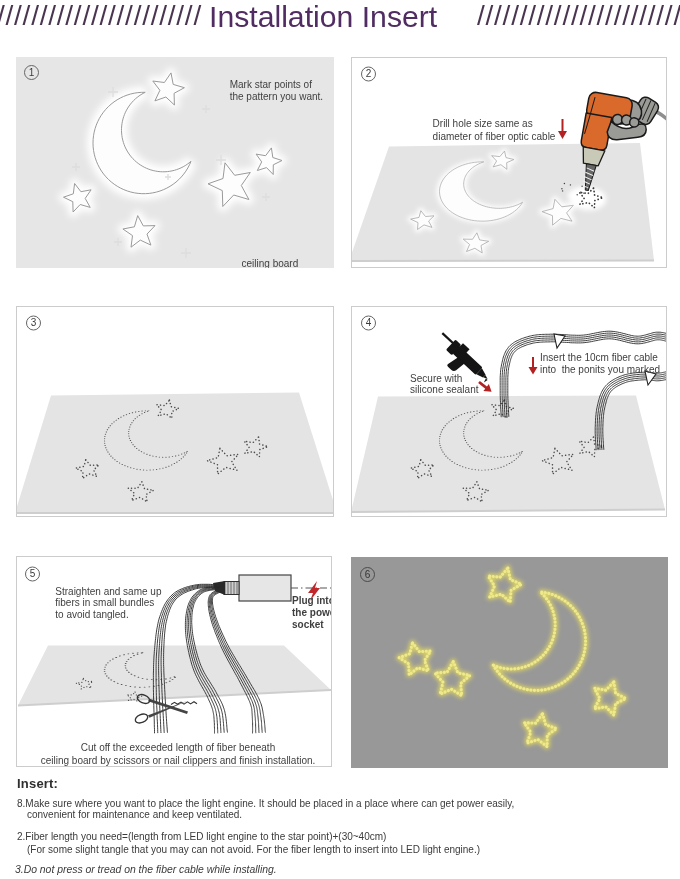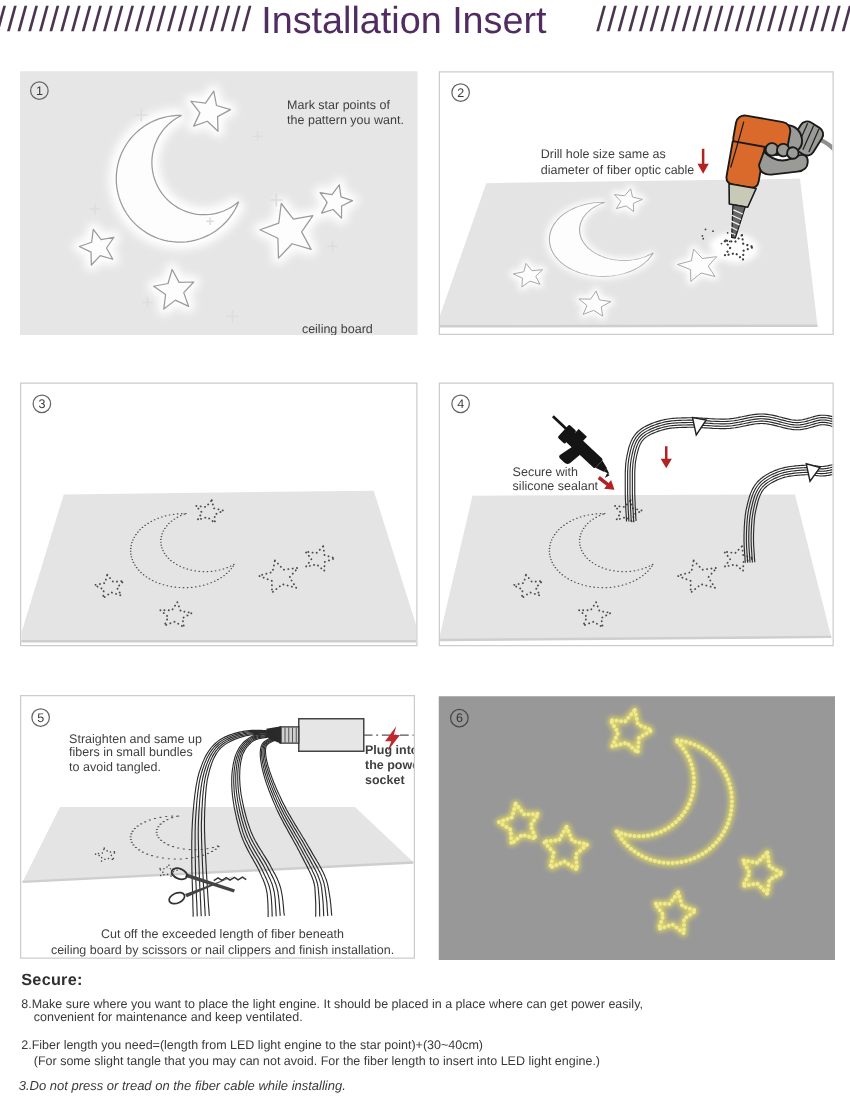--- a/index.html
+++ b/index.html
@@ -152,21 +152,22 @@
 <polygon points="18,-4 25,-1.9 25,1.9 18,4"></polygon>
 <polygon points="25,-1.6 29.5,0 25,1.6"></polygon>
 <polygon points="27.8,0.7 30.2,0.7 29,5"></polygon>
 </g>
       <g transform="translate(127,75) rotate(38)">
         <path d="M 0,-1.4 L 9,-1.4 L 9,-4.5 L 16,0 L 9,4.5 L 9,1.4 L 0,1.4 Z" fill="#b22222"></path>
       </g>
       <circle cx="16.5" cy="16" r="7" fill="none" stroke="#666" stroke-width="1"></circle>
       <text x="16.5" y="19.4" font-size="10" text-anchor="middle" fill="#3a3a3a" font-family="Liberation Sans">4</text>
     </svg><div class="txt" style="left:58.1px;top:66.2px;line-height:11.1px;">Secure with
-silicone sealant</div></div>
+silicone sealant</div><div class="txt" style="left:188px;top:44.5px;line-height:12.2px;">Insert the 10cm fiber cable
+into  the ponits you marked</div></div>
 <div class="panel" style="left:16px;top:556px;width:316px;height:211px;background:#fff;border:1px solid #ccc;box-sizing:border-box;"><svg width="314" height="209" viewBox="0 0 314 209">
       <polygon points="31.0,88.5 267.0,88.5 314.0,133.0 1.0,148.5" fill="#e4e4e4"></polygon>
       <line x1="1" y1="148.5" x2="314" y2="133" stroke="#cecece" stroke-width="2"></line>
       <g transform="translate(124.5,113) scale(0.73,0.34)">
         <path d="M 1.50,-50.68 L -2.19,-50.65 L -5.88,-50.36 L -9.53,-49.80 L -13.13,-48.97 L -16.66,-47.89 L -20.10,-46.55 L -23.43,-44.96 L -26.65,-43.13 L -29.71,-41.08 L -32.63,-38.81 L -35.37,-36.33 L -37.92,-33.66 L -40.27,-30.81 L -42.40,-27.79 L -44.31,-24.63 L -45.99,-21.34 L -47.42,-17.94 L -48.60,-14.44 L -49.52,-10.86 L -50.18,-7.23 L -50.58,-3.55 L -50.70,0.14 L -50.56,3.83 L -50.14,7.50 L -49.46,11.13 L -48.52,14.70 L -47.32,18.19 L -45.87,21.59 L -44.18,24.87 L -42.25,28.02 L -40.10,31.03 L -37.73,33.86 L -35.17,36.52 L -32.42,38.98 L -29.49,41.24 L -26.41,43.28 L -23.19,45.09 L -19.85,46.65 L -16.40,47.98 L -12.86,49.04 L -9.26,49.85 L -5.60,50.39 L -1.92,50.66 L 1.77,50.67 L 5.46,50.41 L 9.11,49.87 L 12.72,49.08 L 16.26,48.02 L 19.71,46.71 L 23.06,45.15 L 26.29,43.35 L 29.37,41.32 L 32.30,39.08 L 35.06,36.62 L 37.64,33.97 L 40.01,31.14 L 42.17,28.15 L 44.11,25.00 L 45.81,21.72 L 47.27,18.33 L 47.27,18.33 L 45.44,19.85 L 43.53,21.27 L 41.54,22.58 L 39.48,23.77 L 37.35,24.84 L 35.17,25.79 L 32.94,26.61 L 30.66,27.31 L 28.35,27.87 L 26.01,28.31 L 23.65,28.60 L 21.27,28.77 L 18.89,28.79 L 16.51,28.69 L 14.15,28.44 L 11.80,28.06 L 9.47,27.55 L 7.18,26.91 L 4.93,26.14 L 2.72,25.24 L 0.57,24.22 L -1.51,23.08 L -3.53,21.81 L -5.48,20.44 L -7.34,18.96 L -9.12,17.37 L -10.80,15.69 L -12.38,13.91 L -13.86,12.05 L -15.23,10.10 L -16.49,8.08 L -17.63,6.00 L -18.66,3.85 L -19.55,1.64 L -20.32,-0.61 L -20.96,-2.90 L -21.47,-5.23 L -21.85,-7.58 L -22.09,-9.95 L -22.19,-12.33 L -22.17,-14.71 L -22.00,-17.08 L -21.70,-19.44 L -21.27,-21.78 L -20.70,-24.10 L -20.00,-26.37 L -19.18,-28.60 L -18.23,-30.79 L -17.15,-32.91 L -15.96,-34.97 L -14.65,-36.96 L -13.23,-38.87 L -11.71,-40.70 L -10.08,-42.43 L -8.36,-44.08 L -6.54,-45.62 L -4.64,-47.05 L -2.67,-48.38 L -0.62,-49.59 L 1.50,-50.68 Z" fill="none" stroke="#4d4d4d" stroke-width="2.6" stroke-dasharray="0.1,6.5" stroke-linecap="round"></path>
       </g>
       <polygon points="66.4,121.5 69.8,124.7 75.9,124.4 72.0,127.3 74.5,130.9 68.7,129.5 64.1,132.0 64.4,128.2 59.1,126.2 65.1,125.3" fill="none" stroke="#4d4d4d" stroke-width="1.2" stroke-dasharray="0.1,3" stroke-linecap="round"></polygon>
       <polygon points="118.1,135.1 119.5,138.4 124.9,139.1 120.2,141.0 120.8,144.4 116.5,142.2 111.4,143.6 113.5,140.4 109.8,137.8 115.3,138.0" fill="none" stroke="#4d4d4d" stroke-width="1.2" stroke-dasharray="0.1,3" stroke-linecap="round"></polygon>
       <rect x="222" y="18" width="52" height="26" fill="#e6e6e6" stroke="#444" stroke-width="1.2"></rect>
       <rect x="207" y="24.5" width="15" height="13" fill="#cfcfcf" stroke="#333" stroke-width="1"></rect>
@@ -222,17 +223,17 @@
         <path d="M 142.29,108.19 L 144.04,111.08 L 145.99,113.85 L 148.12,116.48 L 150.43,118.96 L 152.91,121.27 L 155.54,123.40 L 158.30,125.35 L 161.20,127.11 L 164.21,128.66 L 167.32,130.00 L 170.51,131.13 L 173.77,132.03 L 177.09,132.71 L 180.45,133.16 L 183.82,133.38 L 187.21,133.36 L 190.59,133.12 L 193.94,132.64 L 197.25,131.93 L 200.51,131.00 L 203.69,129.84 L 206.78,128.47 L 209.78,126.89 L 212.66,125.11 L 215.41,123.14 L 218.02,120.98 L 220.47,118.65 L 222.76,116.15 L 224.87,113.50 L 226.80,110.72 L 228.53,107.81 L 230.05,104.78 L 231.37,101.66 L 232.46,98.46 L 233.34,95.19 L 233.98,91.87 L 234.40,88.51 L 234.59,85.12 L 234.54,81.74 L 234.27,78.36 L 233.76,75.02 L 233.02,71.71 L 232.06,68.47 L 230.87,65.29 L 229.47,62.21 L 227.87,59.23 L 226.06,56.37 L 224.06,53.63 L 221.88,51.05 L 219.52,48.61 L 217.01,46.35 L 214.34,44.26 L 211.54,42.36 L 208.61,40.66 L 205.57,39.16 L 202.44,37.88 L 199.23,36.81 L 195.95,35.96 L 192.62,35.35 L 189.26,34.96 L 189.26,34.96 L 190.79,36.37 L 192.25,37.85 L 193.64,39.40 L 194.96,41.02 L 196.19,42.69 L 197.35,44.42 L 198.42,46.21 L 199.41,48.04 L 200.31,49.92 L 201.12,51.83 L 201.84,53.79 L 202.47,55.77 L 203.00,57.79 L 203.43,59.82 L 203.77,61.88 L 204.01,63.95 L 204.16,66.02 L 204.20,68.11 L 204.15,70.19 L 203.99,72.26 L 203.74,74.33 L 203.39,76.38 L 202.95,78.42 L 202.41,80.43 L 201.77,82.41 L 201.04,84.36 L 200.22,86.28 L 199.32,88.15 L 198.32,89.98 L 197.24,91.76 L 196.07,93.48 L 194.82,95.15 L 193.50,96.76 L 192.10,98.30 L 190.63,99.78 L 189.10,101.18 L 187.50,102.51 L 185.83,103.76 L 184.11,104.94 L 182.34,106.03 L 180.51,107.03 L 178.64,107.95 L 176.73,108.78 L 174.79,109.51 L 172.81,110.16 L 170.80,110.70 L 168.77,111.16 L 166.71,111.52 L 164.65,111.77 L 162.57,111.94 L 160.49,112.00 L 158.41,111.96 L 156.33,111.83 L 154.26,111.60 L 152.21,111.27 L 150.17,110.84 L 148.15,110.32 L 146.16,109.70 L 144.21,108.99 L 142.29,108.19 Z" stroke-dasharray="0.1,3.5" stroke-linecap="round" fill="none"></path>
         <polygon points="156.9,11.0 159.4,22.7 170.5,27.2 160.1,33.3 159.2,45.2 150.3,37.2 138.7,40.1 143.5,29.1 137.2,19.0 149.1,20.2" fill="none" stroke-dasharray="0.1,3.5" stroke-linecap="round" stroke-linejoin="round"></polygon>
         <polygon points="61.5,85.9 68.5,94.7 79.7,94.0 73.5,103.4 77.6,113.9 66.8,110.8 58.1,118.0 57.6,106.8 48.1,100.7 58.7,96.8" fill="none" stroke-dasharray="0.1,3.5" stroke-linecap="round" stroke-linejoin="round"></polygon>
         <polygon points="102.3,104.5 106.9,115.9 119.0,118.5 109.6,126.5 110.8,138.7 100.4,132.2 89.1,137.2 92.0,125.2 83.8,116.1 96.1,115.2" fill="none" stroke-dasharray="0.1,3.5" stroke-linecap="round" stroke-linejoin="round"></polygon>
         <polygon points="191.5,156.8 194.8,167.9 205.8,171.6 196.2,178.1 196.2,189.7 187.0,182.6 175.9,186.2 179.8,175.2 173.0,165.8 184.7,166.1" fill="none" stroke-dasharray="0.1,3.5" stroke-linecap="round" stroke-linejoin="round"></polygon>
         <polygon points="262.9,124.9 264.6,136.4 275.0,141.5 264.6,146.6 262.9,158.1 254.8,149.8 243.3,151.8 248.8,141.5 243.3,131.2 254.8,133.2" fill="none" stroke-dasharray="0.1,3.5" stroke-linecap="round" stroke-linejoin="round"></polygon>
       </g>
       <circle cx="16.5" cy="17.5" r="7" fill="none" stroke="#4a4a4a" stroke-width="1"></circle>
       <text x="16.5" y="20.9" font-size="10" text-anchor="middle" fill="#333" font-family="Liberation Sans">6</text>
     </svg></div>
-<div style="position:absolute;left:17px;top:775.8px;color:#2f2f2f;font-size:13px;font-weight:bold;letter-spacing:0.2px;">Secure:</div>
+<div style="position:absolute;left:17px;top:775.8px;color:#2f2f2f;font-size:13px;font-weight:bold;letter-spacing:0.2px;">Insert:</div>
 <div class="txt" style="left:17px;top:797.6px;color:#3a3a3a;">8.Make sure where you want to place the light engine. It should be placed in a place where can get power easily,</div>
 <div class="txt" style="left:27px;top:808.5px;color:#3a3a3a;">convenient for maintenance and keep ventilated.</div>
 <div class="txt" style="left:17px;top:830.7px;color:#3a3a3a;">2.Fiber length you need=(length from LED light engine to the star point)+(30~40cm)</div>
 <div class="txt" style="left:27px;top:843.9px;color:#3a3a3a;">(For some slight tangle that you may can not avoid. For the fiber length to insert into LED light engine.)</div>
 <div class="txt" style="left:15px;top:864.2px;color:#3a3a3a;font-size:10.4px;font-style:italic;">3.Do not press or tread on the fiber cable while installing.</div>
 </body></html>

